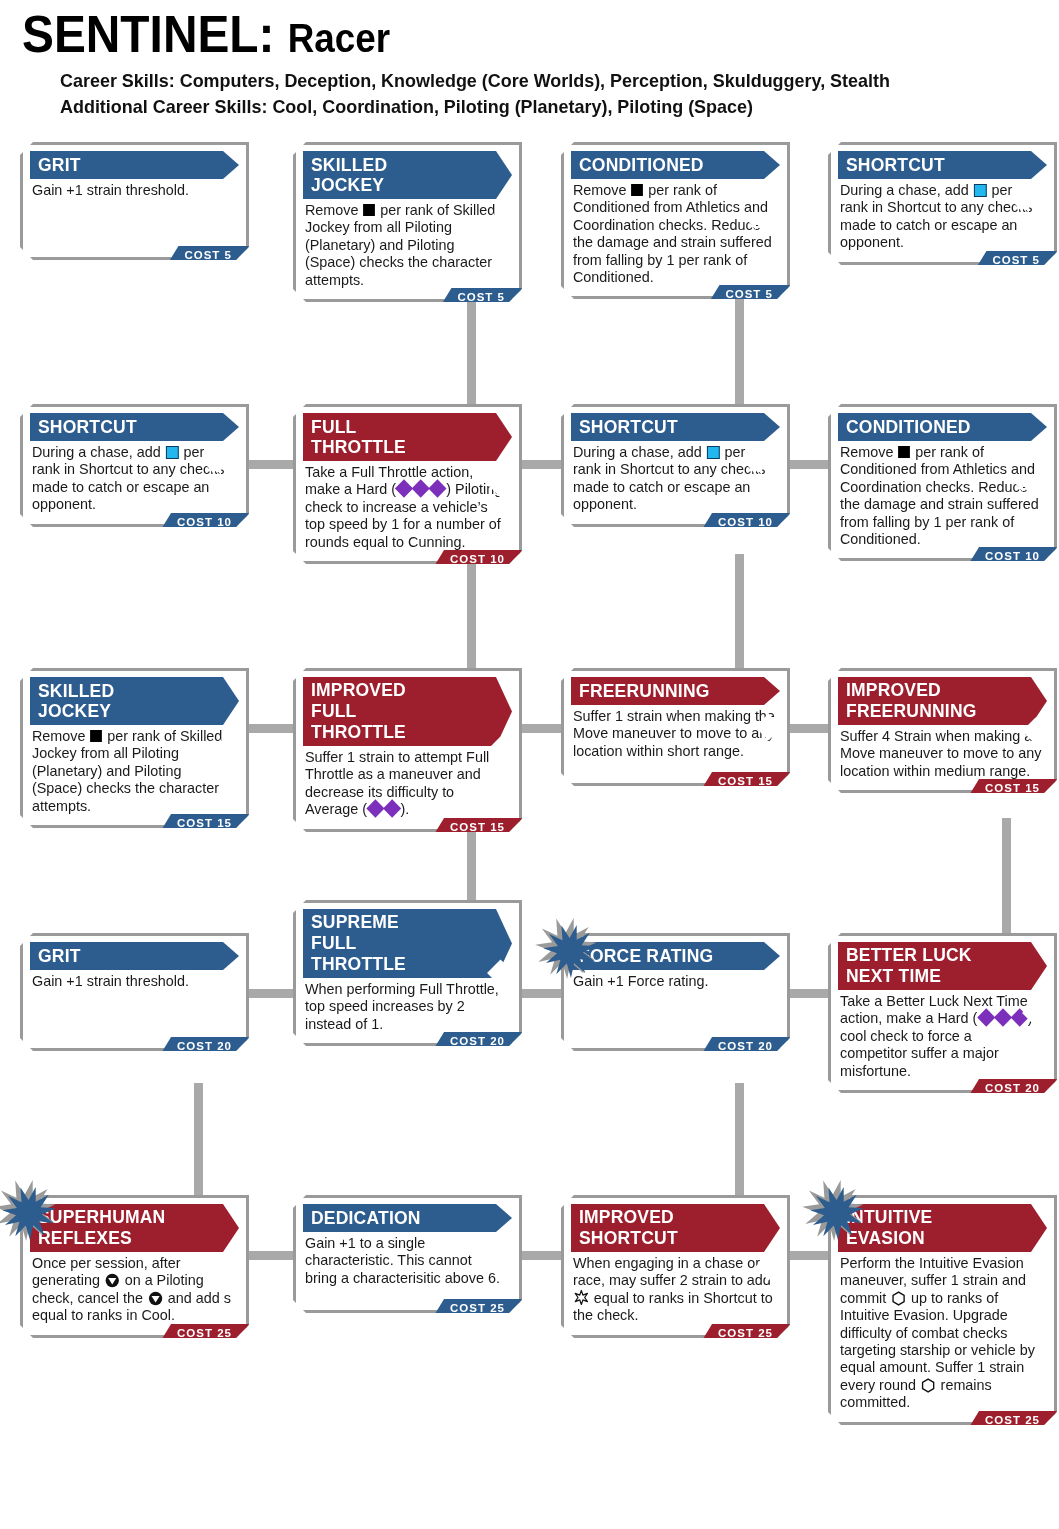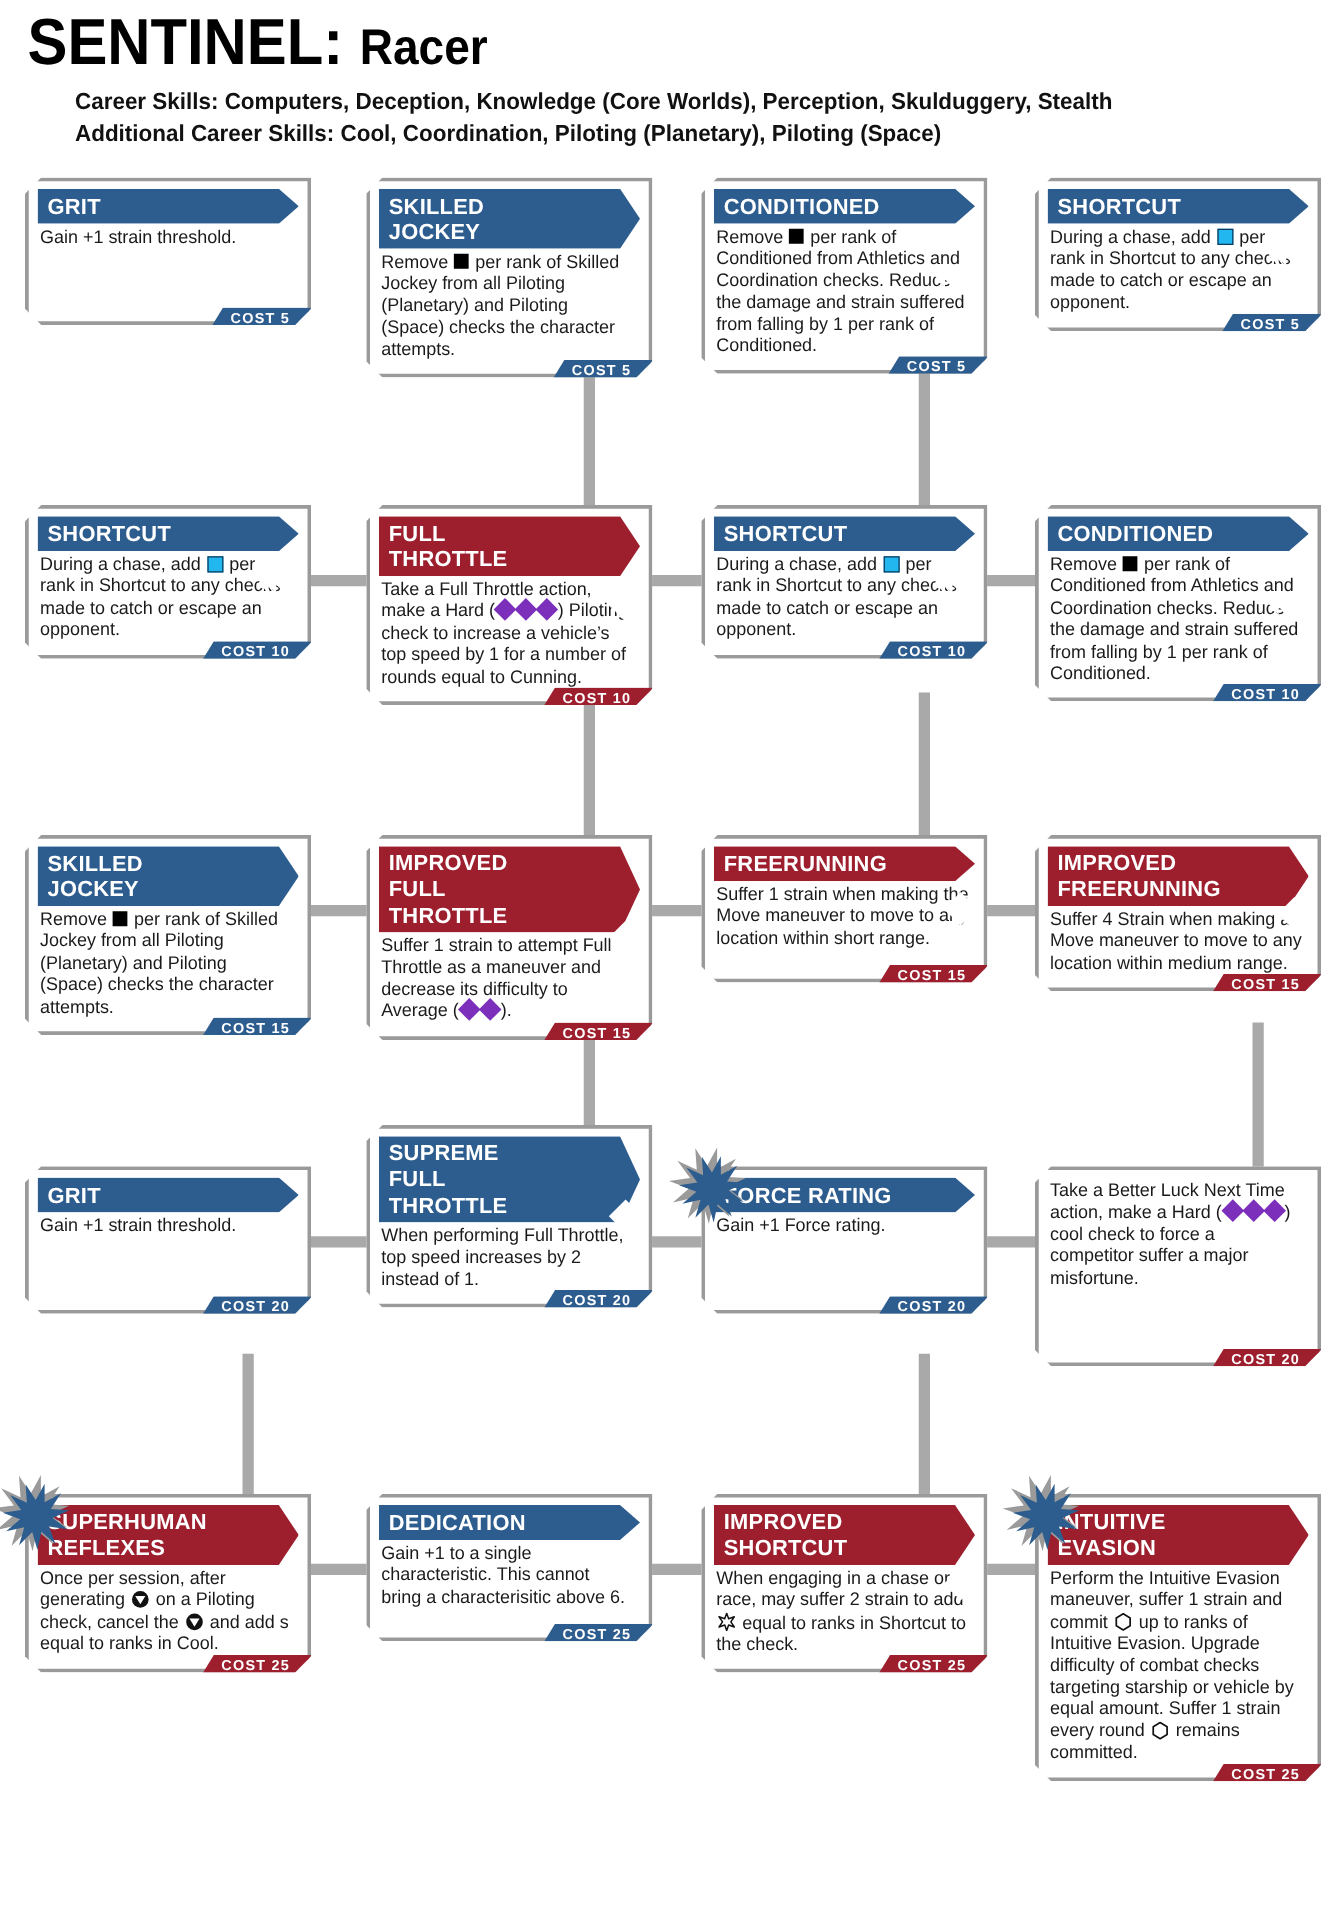--- a/index.html
+++ b/index.html
@@ -327,20 +327,21 @@
         <div class="tbar"><span>FORCE RATING</span></div>
         <span class="marker">
           <span class="dia big"></span>
         </span>
         <div class="body"><span>Gain +1 Force rating.</span></div>
         <div class="cost">COST 20</div>
       </div>
     </div>
     <div class="card red" style="left: 828px; top: 805px;">
       <div class="frame" style="min-height: 160px;">
+        <div class="tbar two"><span>BETTER LUCK</span><br><span>NEXT TIME</span></div>
         <span class="marker">
           <span class="dia big"></span>
         </span>
         <div class="body"><span>Take a Better Luck Next Time action, make a Hard (</span><span class="sym-diff"></span><span class="sym-diff"></span><span class="sym-diff"></span><span>) cool check to force a competitor suffer a major misfortune.</span></div>
         <div class="cost">COST 20</div>
       </div>
     </div>
     <div class="card red" style="left: 20px; top: 1067px;">
       <span class="burst">
         <svg viewBox="0 0 62 62" width="62" height="62">

